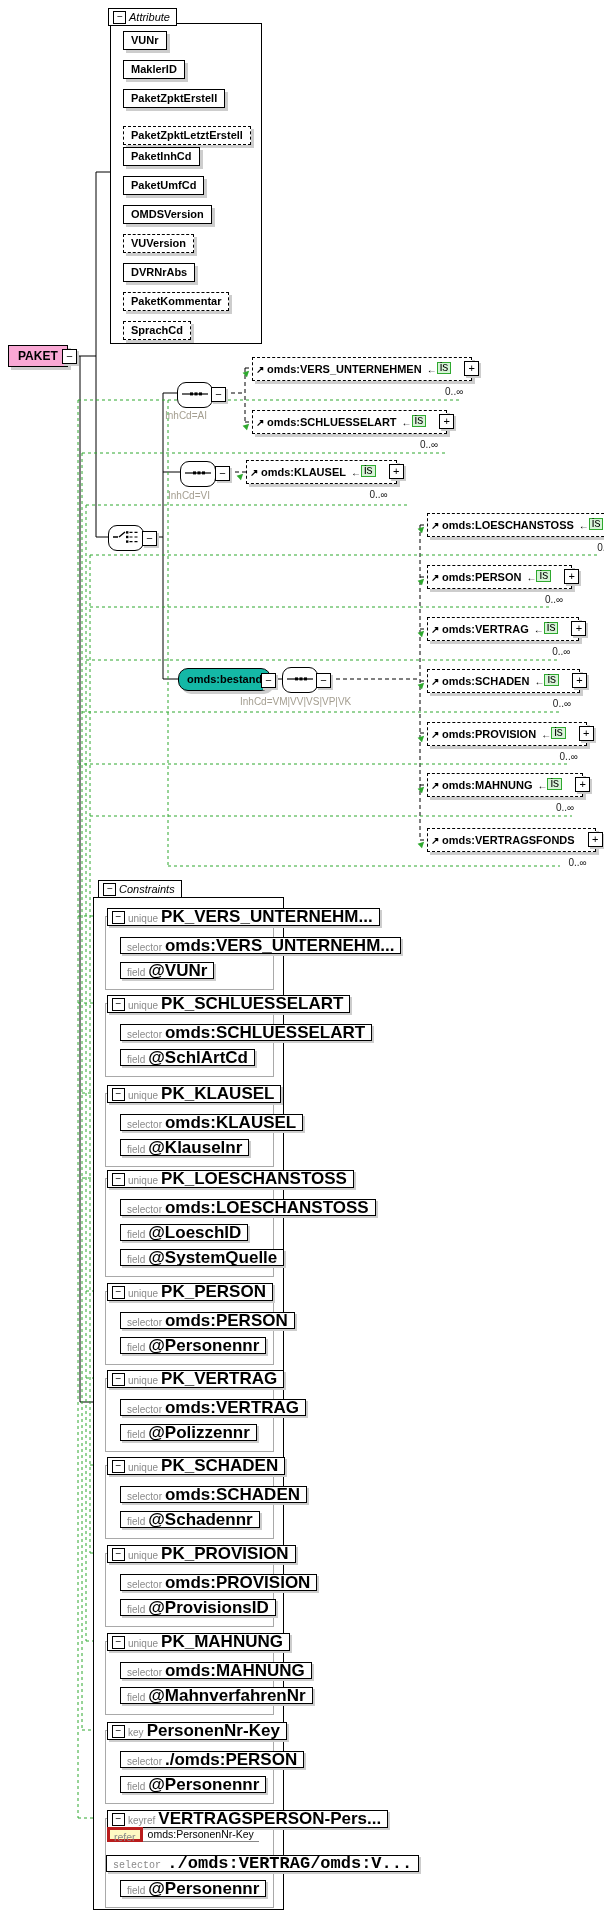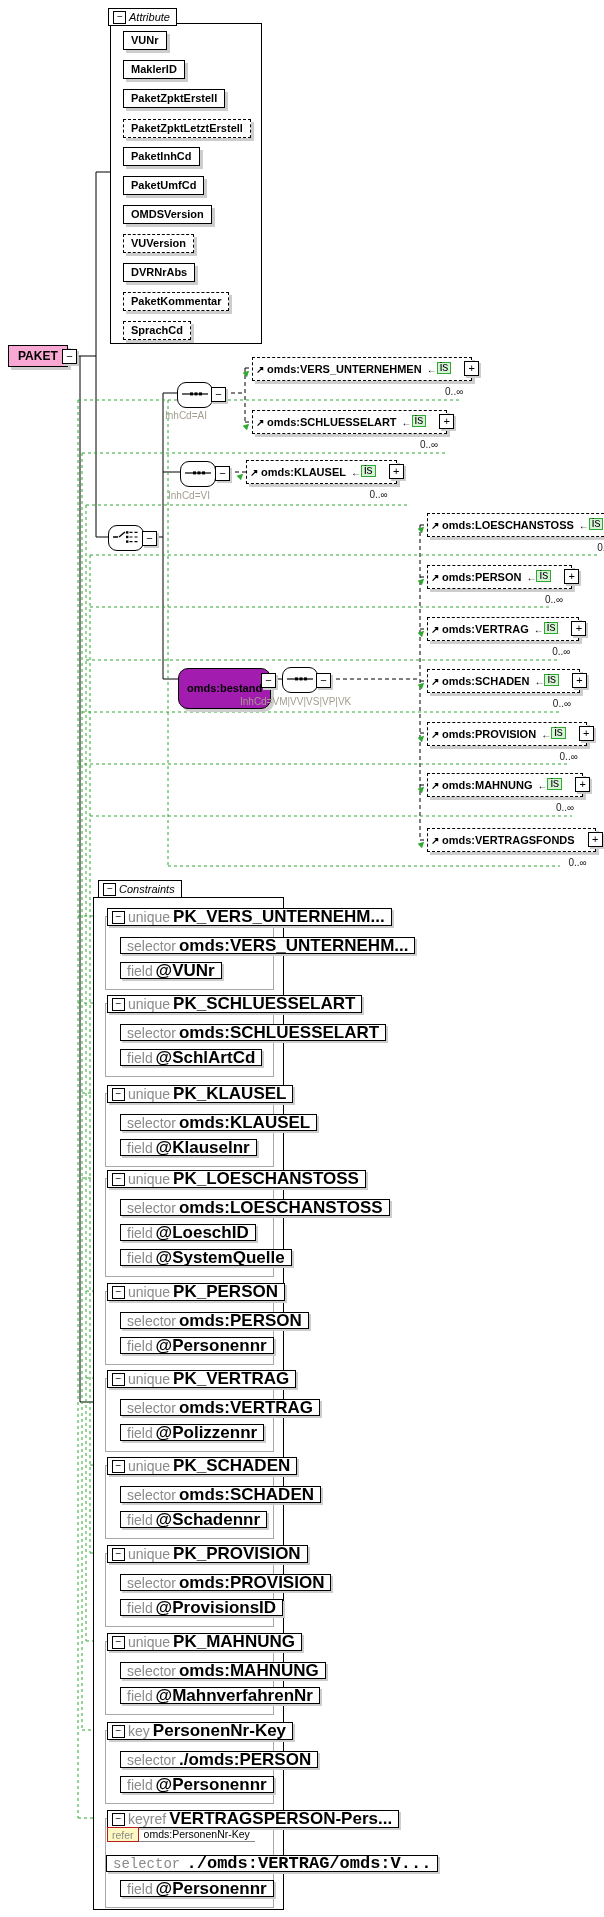--- a/index.html
+++ b/index.html
@@ -7,22 +7,22 @@
           font-family:"Liberation Sans",sans-serif;overflow:hidden;}
   svg.wires{position:absolute;left:0;top:0;z-index:0;}
   .k{stroke:#000;stroke-width:1;fill:none;}
   .kd{stroke:#000;stroke-width:1;fill:none;stroke-dasharray:4,3;}
   .g{stroke:#2ea82e;stroke-width:1;fill:none;stroke-dasharray:3,3;}
 
   .shadow{box-shadow:3px 3px 0 0 #cdcdcd;}
   .sshadow{box-shadow:2px 2px 0 0 #cdcdcd;}
 
   
-  .ebox{position:absolute;background:#a21caf;border:1px solid #000;height:21px;
-        line-height:21px;padding:9px 8px;font-size:11px;font-weight:bold;color:#000;
+  .ebox{position:absolute;background:#14b8a6;border:1px solid #000;height:21px;
+        line-height:21px;padding:0 8px;font-size:11px;font-weight:bold;color:#000;
         white-space:nowrap;z-index:3;}
   .rounded{border-radius:10px;}
 
   
   .exp{position:absolute;width:13px;height:13px;border:1px solid #000;background:#fff;
        font-size:11px;line-height:12px;text-align:center;font-weight:normal;z-index:4;
        box-shadow:2px 2px 0 0 #cdcdcd;}
   .exp.small{width:11px;height:11px;line-height:10px;font-size:10px;box-shadow:none;}
 
   
@@ -55,27 +55,27 @@
       box-shadow:2px 2px 0 0 #cdcdcd;}
   .el .occ{position:absolute;right:8px;top:23px;font-size:10px;font-weight:normal;color:#222;}
   .el .gtri{position:absolute;left:-9px;bottom:-4px;color:#2ea82e;font-size:8px;
       transform:rotate(-45deg);font-weight:normal;}
 
   
   .cgroup-outer{position:absolute;border:1px solid #a9a9a9;background:#fff;z-index:1;}
   .chead{position:absolute;background:#fff;border:1px solid #000;height:16px;line-height:16px;
       padding:0 6px 0 20px;font-size:11px;white-space:nowrap;z-index:3;}
   .chead .exp.small{left:4px;top:2px;}
-  .ckind{color:#8a8a8a;font-size:14px;}
+  .ckind{color:#8a8a8a;font-size:10px;}
   .cnamebold{font-weight:bold;color:#000;font-size:17px;}
   .cbox{position:absolute;background:#fff;border:1px solid #000;height:15px;line-height:15px;
       padding:0 6px;font-size:10.5px;white-space:nowrap;z-index:3;}
   .referrow{position:absolute;height:15px;line-height:15px;font-size:10.5px;white-space:nowrap;z-index:3;
       display:flex;}
-  .referrow .rcell{border:1px solid #b91c1c;background:#fef9c3;padding:0 4px;color:#8a8a8a;}
+  .referrow .rcell{border:3px solid #b91c1c;background:#fef9c3;padding:0 4px;color:#8a8a8a;}
   .referrow .rval{border-bottom:1px solid #888;padding:0 5px;color:#000;}
 
   .rootbox{position:absolute;left:8px;top:345px;background:#f9a8d4;border:1px solid #000;height:20px;
       line-height:20px;padding:0 9px;font-size:12px;font-weight:bold;z-index:3;}
 </style>
 </head>
 <body>
 
 <div id="canvas">
 
@@ -83,21 +83,21 @@
     <path class="k" d="M75,356 H96 M96,172 V537 M96,172 H110 M96,537 H108 M80,356 V1402 M80,1402 H93 M155,537 H163 M163,393 V679 M163,393 H177 M163,472 H180 M163,679 H178 M274,679 H282"></path>
     <path class="kd" d="M224,393 H245 M245,368 V422 M245,368 H252 M245,422 H252 M228,472 H246 M329,679 H420 M420,525 V840 M420,525 H427 M420,577 H427 M420,629 H427 M420,681 H427 M420,733 H427 M420,785 H427 M420,840 H427"></path>
     <path class="g" d="M78,400 V1818 M82,453 V1730 M86,505 V1641 M90,555 V1553 M78,916 H107 M78,1003 H107 M82,1093 H107 M82,1178 H107 M86,1291 H107 M86,1378 H107 M90,1465 H107 M90,1553 H107 M86,1641 H107 M82,1730 H107 M78,1818 H107 M78,400 H460 M82,453 H445 M86,505 H410 M90,555 H600 M90,607 H552 M86,660 H557 M82,712 H562 M78,764 H567 M90,816 H572 M168,400 V866 M168,866 H560"></path>
   </svg>
 
   <div class="panel" style="left:110px;top:23px;width:150px;height:319px;">
     <div id="attr-list">
         <div class="attr shadow" style="left: 12px; top: 7px;"><span>VUNr</span></div>
         <div class="attr shadow" style="left: 12px; top: 36px;"><span>MaklerID</span></div>
         <div class="attr shadow" style="left: 12px; top: 65px;"><span>PaketZpktErstell</span></div>
-        <div class="attr shadow dashed" style="left: 12px; top: 95px;"><span>PaketZpktLetztErstell</span></div>
+        <div class="attr shadow dashed" style="left: 12px; top: 102px;"><span>PaketZpktLetztErstell</span></div>
         <div class="attr shadow" style="left: 12px; top: 123px;"><span>PaketInhCd</span></div>
         <div class="attr shadow" style="left: 12px; top: 152px;"><span>PaketUmfCd</span></div>
         <div class="attr shadow" style="left: 12px; top: 181px;"><span>OMDSVersion</span></div>
         <div class="attr shadow dashed" style="left: 12px; top: 210px;"><span>VUVersion</span></div>
         <div class="attr shadow" style="left: 12px; top: 239px;"><span>DVRNrAbs</span></div>
         <div class="attr shadow dashed" style="left: 12px; top: 268px;"><span>PaketKommentar</span></div>
         <div class="attr shadow dashed" style="left: 12px; top: 297px;"><span>SprachCd</span></div>
       </div>
   </div>
   <div class="ptab" style="left:108px;top:8px;">

